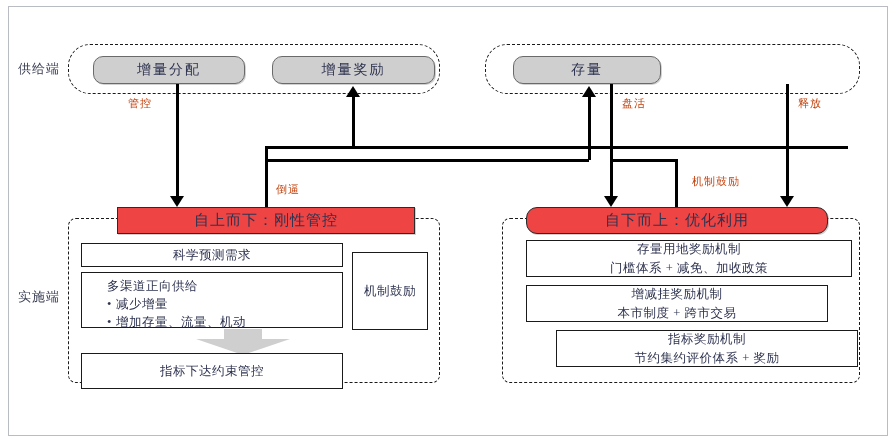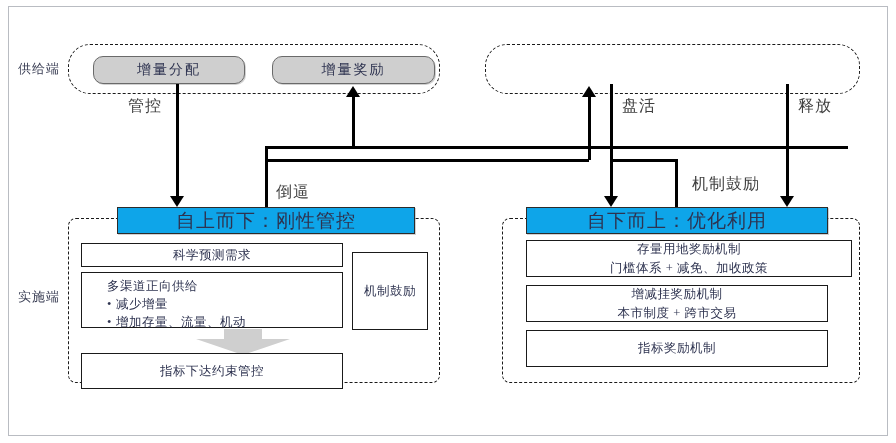--- a/index.html
+++ b/index.html
@@ -9,57 +9,58 @@
 
   .sideLabel{position:absolute;font-size:13px;color:#3b3f55;letter-spacing:1px;white-space:nowrap;}
 
   .dashGroup{position:absolute;border:1.5px dashed #1a1a1a;border-radius:22px;box-sizing:border-box;}
   .dashPanel{position:absolute;border:1.5px dashed #1a1a1a;border-radius:8px;box-sizing:border-box;}
 
   .pill{position:absolute;box-sizing:border-box;background:#cfcfcf;border:1px solid #6a6a6a;border-radius:10px;
         display:flex;align-items:center;justify-content:center;font-size:14px;color:#2e3350;letter-spacing:2px;
         box-shadow:1px 1px 0 rgba(0,0,0,.18);}
 
-  .bar{position:absolute;box-sizing:border-box;background:#0ea5e9;border:1px solid #2b2b2b;
-       display:flex;align-items:center;justify-content:center;font-size:19px;color:#2e3350;letter-spacing:1px;
+  .bar{position:absolute;box-sizing:border-box;background:#ef4444;border:1px solid #2b2b2b;
+       display:flex;align-items:center;justify-content:center;font-size:15px;color:#2e3350;letter-spacing:1px;
        box-shadow:1px 1px 0 rgba(0,0,0,.18);}
 
   .wbox{position:absolute;box-sizing:border-box;background:#fff;border:1px solid #1a1a1a;
         display:flex;align-items:center;justify-content:center;font-size:12.5px;color:#2e3350;
         line-height:1.45;text-align:left;letter-spacing:.5px;}
   .wbox.left{justify-content:flex-start;align-items:flex-start;text-align:left;padding:4px 0 0 8px;}
   .wbox .ml{display:block;}
   .wbox .bullet::before{content:"\2022";margin-right:4px;}
 
   .conn{position:absolute;background:#000;}
   .vline{width:3px;}
   .hline{height:3px;}
 
   .arrowDown,.arrowUp{position:absolute;width:0;height:0;border-left:7px solid transparent;border-right:7px solid transparent;}
   .arrowDown{border-top:11px solid #000;}
   .arrowUp{border-bottom:11px solid #000;}
 
-  .edgeLabel{position:absolute;font-size:16px;color:#404040;white-space:nowrap;letter-spacing:1px;}
+  .edgeLabel{position:absolute;font-size:11px;color:#c2410c;white-space:nowrap;letter-spacing:1px;}
 
   .blockArrow{position:absolute;}
 </style>
 </head>
 <body>
 
 <div id="stage">
   <div id="frame"></div>
 
   <div class="sideLabel" style="left:18px;top:60px;">供给端</div>
   <div class="sideLabel" style="left:18px;top:288px;">实施端</div>
 
   <div class="dashGroup" style="left:68px;top:44px;width:372px;height:50px;"></div>
   <div class="dashGroup" style="left:485px;top:44px;width:375px;height:50px;"></div>
 
   <div class="pill" style="left:93px;top:56px;width:152px;height:28px;">增量分配</div>
   <div class="pill" style="left:272px;top:56px;width:163px;height:28px;">增量奖励</div>
+  <div class="pill" style="left:513px;top:56px;width:148px;height:28px;">存量</div>
 
   <div class="dashPanel" style="left:68px;top:218px;width:372px;height:165px;"></div>
   <div class="dashPanel" style="left:502px;top:218px;width:358px;height:165px;"></div>
 
   <div class="conn vline" style="left:176px;top:84px;height:113px;"></div>
   <div class="arrowDown" style="left:170px;top:196px;"></div>
   <div class="edgeLabel" style="left:128px;top:96px;">管控</div>
 
   <div class="conn vline" style="left:265px;top:146px;height:62px;"></div>
   <div class="conn hline" style="left:265px;top:146px;width:583px;"></div>
@@ -77,21 +78,21 @@
 
   <div class="conn vline" style="left:675px;top:159px;height:51px;"></div>
   <div class="conn hline" style="left:610px;top:159px;width:68px;"></div>
   <div class="edgeLabel" style="left:692px;top:174px;">机制鼓励</div>
 
   <div class="conn vline" style="left:786px;top:84px;height:113px;"></div>
   <div class="arrowDown" style="left:780px;top:196px;"></div>
   <div class="edgeLabel" style="left:798px;top:96px;">释放</div>
 
   <div class="bar" style="left:117px;top:207px;width:298px;height:27px;">自上而下：刚性管控</div>
-  <div class="bar" style="left:526px;top:207px;width:302px;height:27px;">自下而上：优化利用</div>
+  <div class="bar" style="left:526px;top:207px;width:302px;height:27px;border-radius:11px;">自下而上：优化利用</div>
 
   <div class="wbox" style="left:81px;top:243px;width:262px;height:24px;">科学预测需求</div>
 
   <div class="wbox left" style="left:81px;top:272px;width:262px;height:56px;flex-direction:column;padding-left:25px;">
     <span class="ml">多渠道正向供给</span>
     <span class="ml bullet">减少增量</span>
     <span class="ml bullet">增加存量、流量、机动</span>
   </div>
 
   <svg class="blockArrow" style="left:196px;top:329px;" width="94" height="26" viewBox="0 0 94 26">
@@ -105,16 +106,17 @@
   <div class="wbox" style="left:526px;top:240px;width:326px;height:37px;flex-direction:column;">
     <span class="ml">存量用地奖励机制</span>
     <span class="ml">门槛体系 + 减免、加收政策</span>
   </div>
 
   <div class="wbox" style="left:526px;top:285px;width:302px;height:37px;flex-direction:column;">
     <span class="ml">增减挂奖励机制</span>
     <span class="ml">本市制度 + 跨市交易</span>
   </div>
 
-  <div class="wbox" style="left:526px;top:330px;width:302px;height:37px;flex-direction:column;">
+  <div class="wbox" style="left:556px;top:330px;width:302px;height:37px;flex-direction:column;">
     <span class="ml">指标奖励机制</span>
+    <span class="ml">节约集约评价体系 + 奖励</span>
   </div>
 </div>
 
 </body></html>

